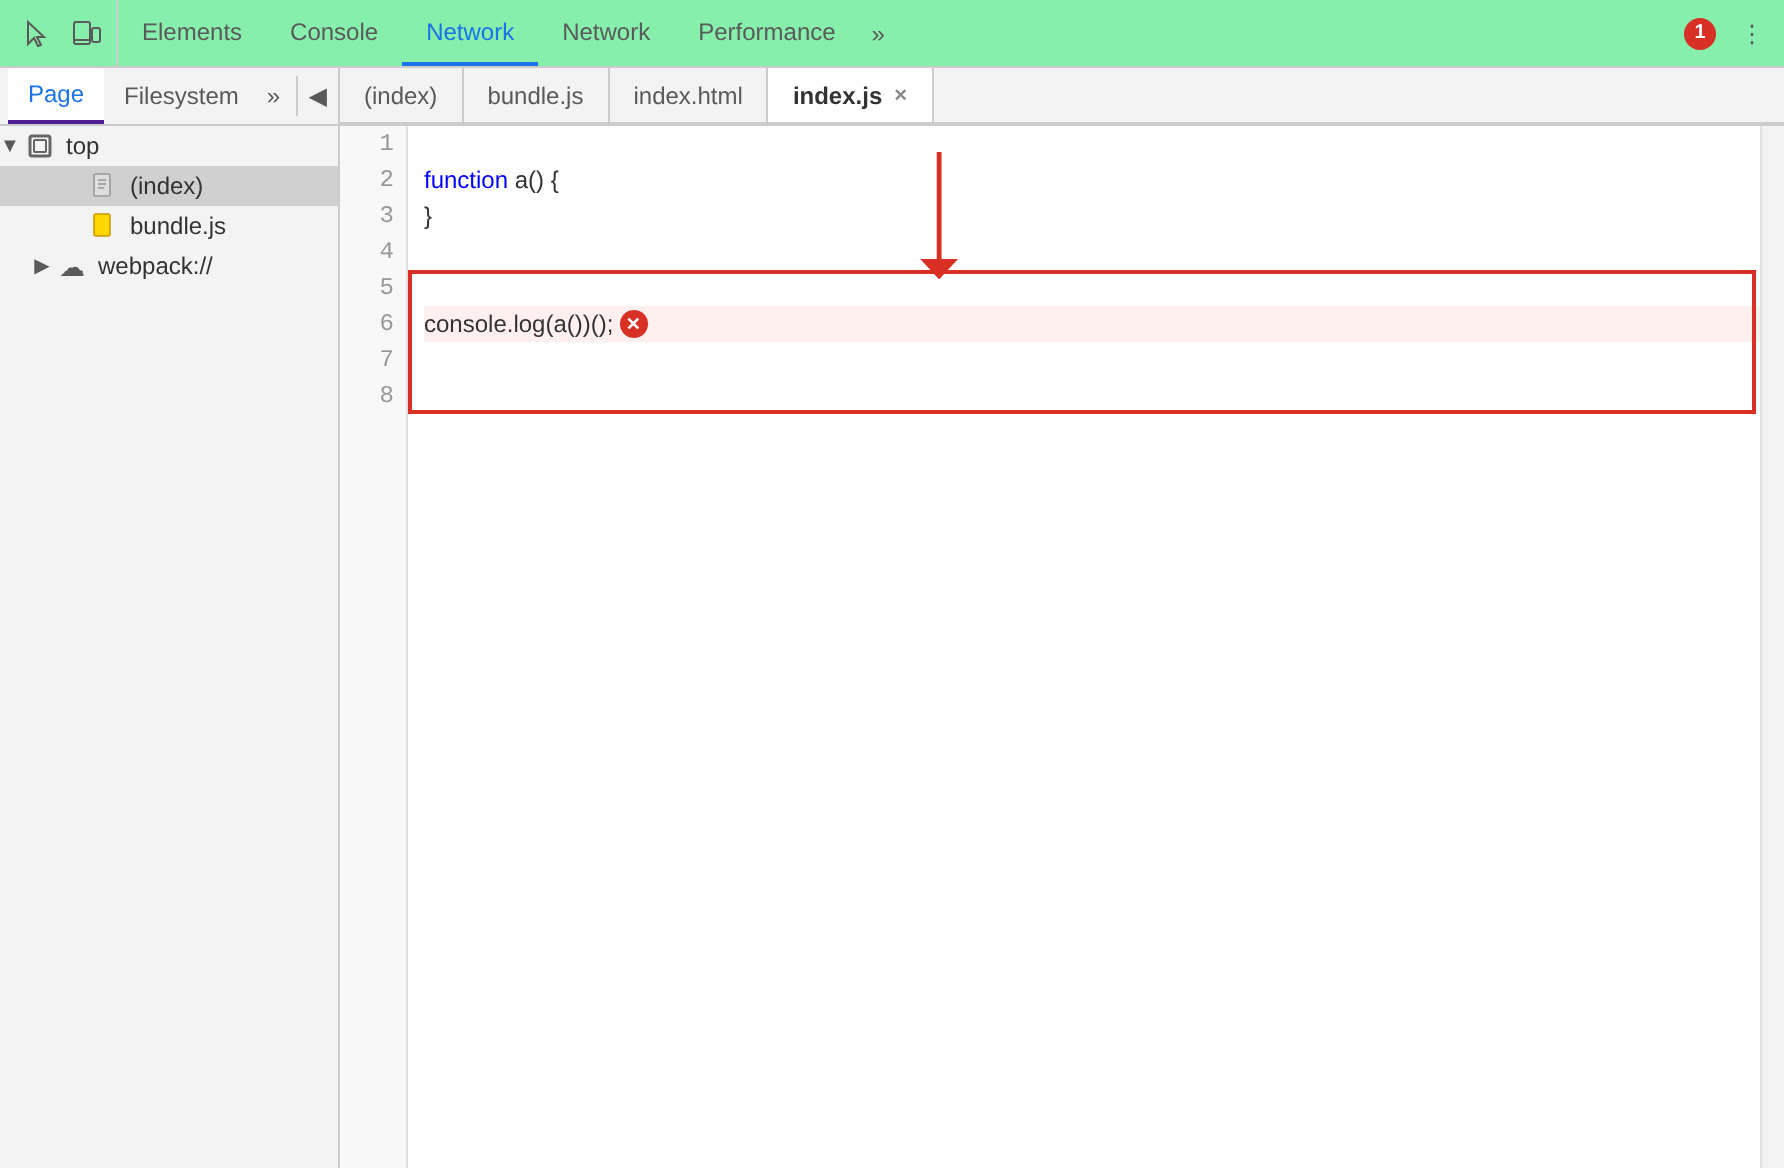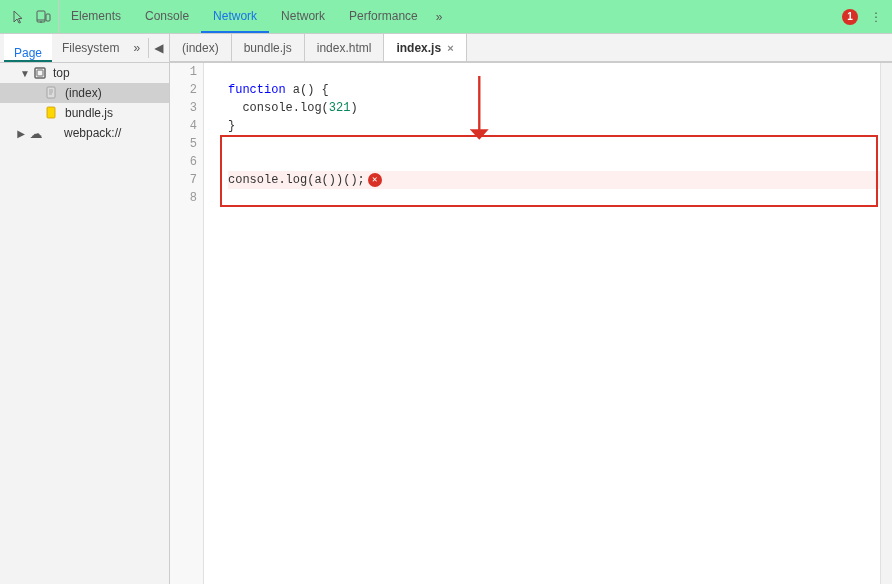--- a/index.html
+++ b/index.html
@@ -103,23 +103,22 @@
       padding: 0 10px;
       height: 100%;
       display: flex;
       align-items: center;
       cursor: pointer;
       font-size: 12px;
       color: #5a5a5a;
     }
     .sources-tab.active {
       background: #fff;
-      border-bottom: 2px solid #0f766e;
+      border-bottom: 2px solid #4c1d95;
       color: #1a73e8;
-      align-items: flex-end;
     }
     .sources-more {
       padding: 0 4px;
       cursor: pointer;
       color: #5a5a5a;
     }
     .sources-divider {
       width: 1px;
       height: 20px;
       background: #ccc;
@@ -177,21 +176,21 @@
       width: 170px;
       min-width: 170px;
       background: #f3f3f3;
       border-right: 1px solid #ccc;
       overflow: auto;
     }
 
     .tree-item {
       display: flex;
       align-items: center;
-      padding: 3px 20px;
+      padding: 3px 0;
       cursor: pointer;
       font-size: 12px;
       gap: 3px;
     }
     .tree-item.selected {
       background: #d0d0d0;
     }
     .tree-indent-1 { padding-left: 16px; }
     .tree-indent-2 { padding-left: 32px; }
 
@@ -246,26 +245,25 @@
     }
     .line-number {
       padding-right: 6px;
       height: 18px;
       display: flex;
       align-items: center;
       justify-content: flex-end;
     }
     .code-lines {
       flex: 1;
-      font-family: Liberation Mono, monospace;
+      font-family: Liberation Sans, sans-serif;
       font-size: 12px;
       line-height: 18px;
       padding-left: 8px;
       position: relative;
-      margin-left: 16px;
     }
     .code-line {
       height: 18px;
       white-space: pre;
       display: flex;
       align-items: center;
     }
     .code-line.error-line {
       background: #fff0f0;
     }
@@ -433,21 +431,21 @@
         <svg width="12" height="14" viewBox="0 0 12 14">
             <rect x="1" y="1" width="8" height="11" rx="1" fill="#ffd700" stroke="#cc9900" stroke-width="0.8"></rect>
           </svg>
       </span>
       <span style="margin-left:3px;">bundle.js</span>
     </div>
 
     <div class="tree-item tree-indent-1">
       <span class="arrow collapsed"></span>
       <span class="file-icon folder-icon-cloud"></span>
-      <span style="margin-left:18px;">webpack://</span>
+      <span style="margin-left:3px;">webpack://</span>
     </div>
   </div>
 
   <div class="editor-area" style="position:relative;">
     <div class="editor-content">
 
       <div class="line-numbers">
         <div class="line-number">1</div>
         <div class="line-number">2</div>
         <div class="line-number">3</div>
@@ -459,23 +457,20 @@
       </div>
 
       <div class="code-lines" style="position:relative;">
 
         <div class="error-box"></div>
 
         <div class="code-line">&nbsp;</div>
         <div class="code-line">
           <span class="kw">function</span><span> a() {</span>
         </div>
-        <div class="code-line">
-          <span>&nbsp;&nbsp;console.log(</span><span class="num">321</span><span>)</span>
-        </div>
         <div class="code-line">}</div>
         <div class="code-line">&nbsp;</div>
         <div class="code-line">&nbsp;</div>
         <div class="code-line error-line">
           <span>console.log(a())();</span>
           <span class="error-icon-inline">✕</span>
         </div>
         <div class="code-line">&nbsp;</div>
 
         <svg class="overlay-svg" viewBox="0 0 560 400" preserveAspectRatio="none" style="position:absolute;top:0;left:0;width:100%;height:260px;pointer-events:none;">

